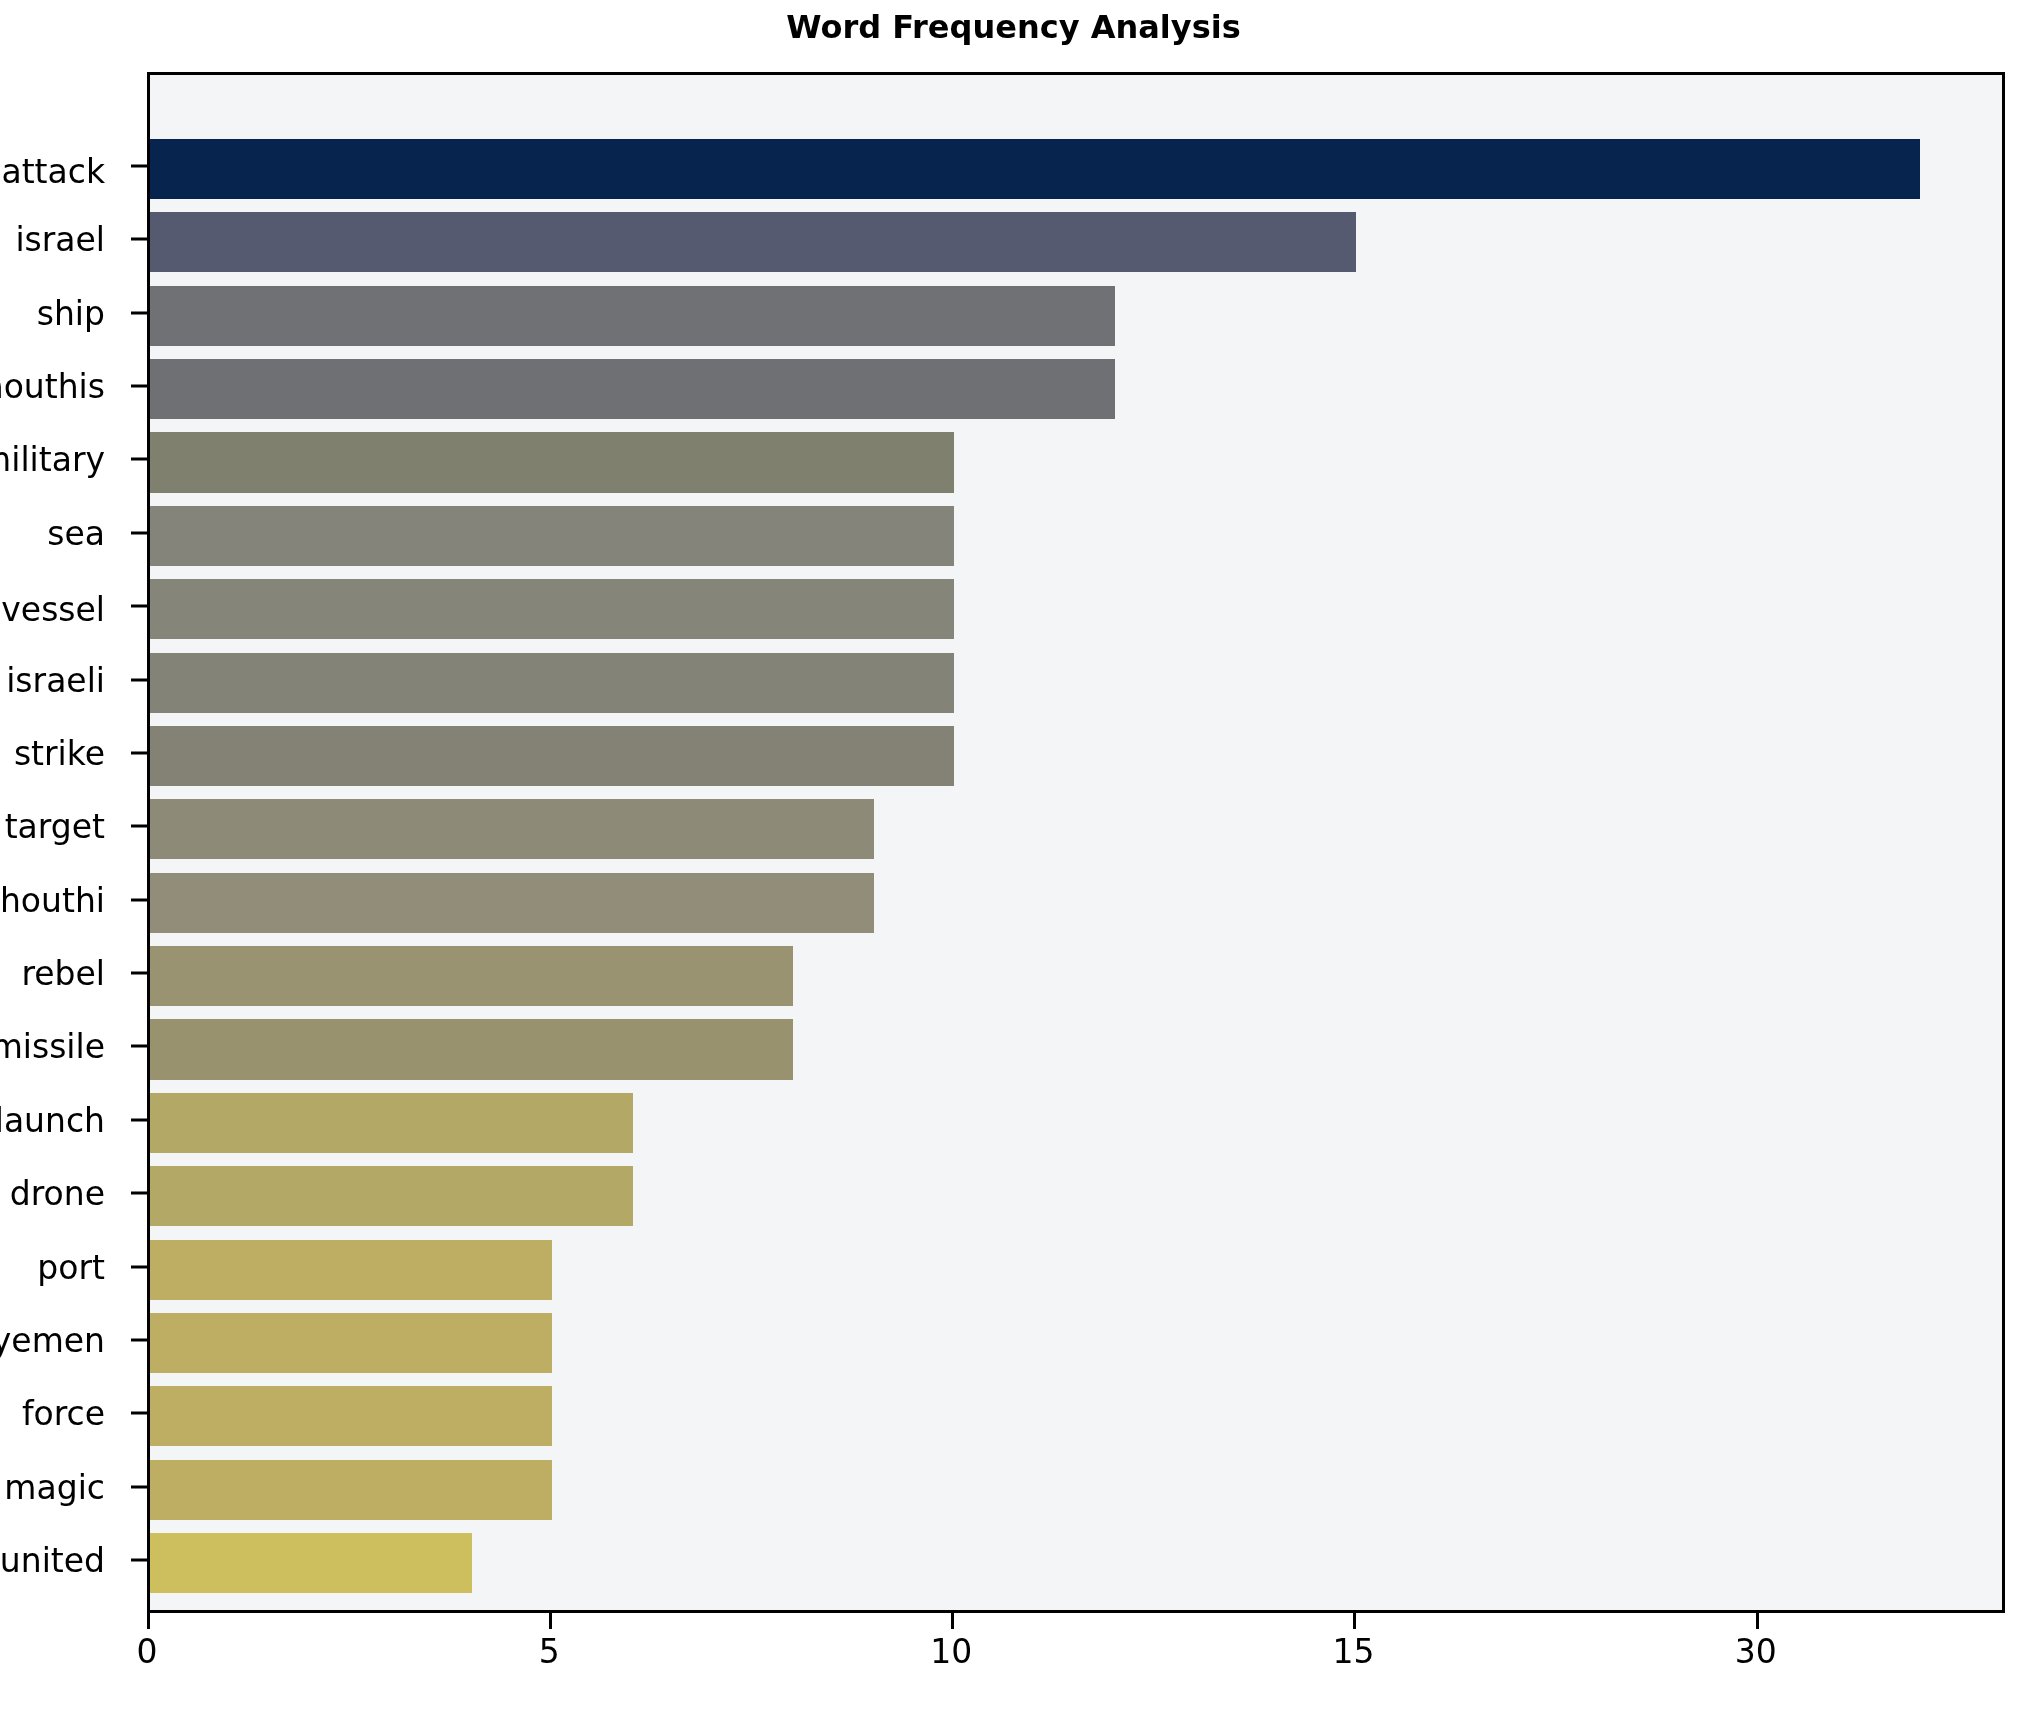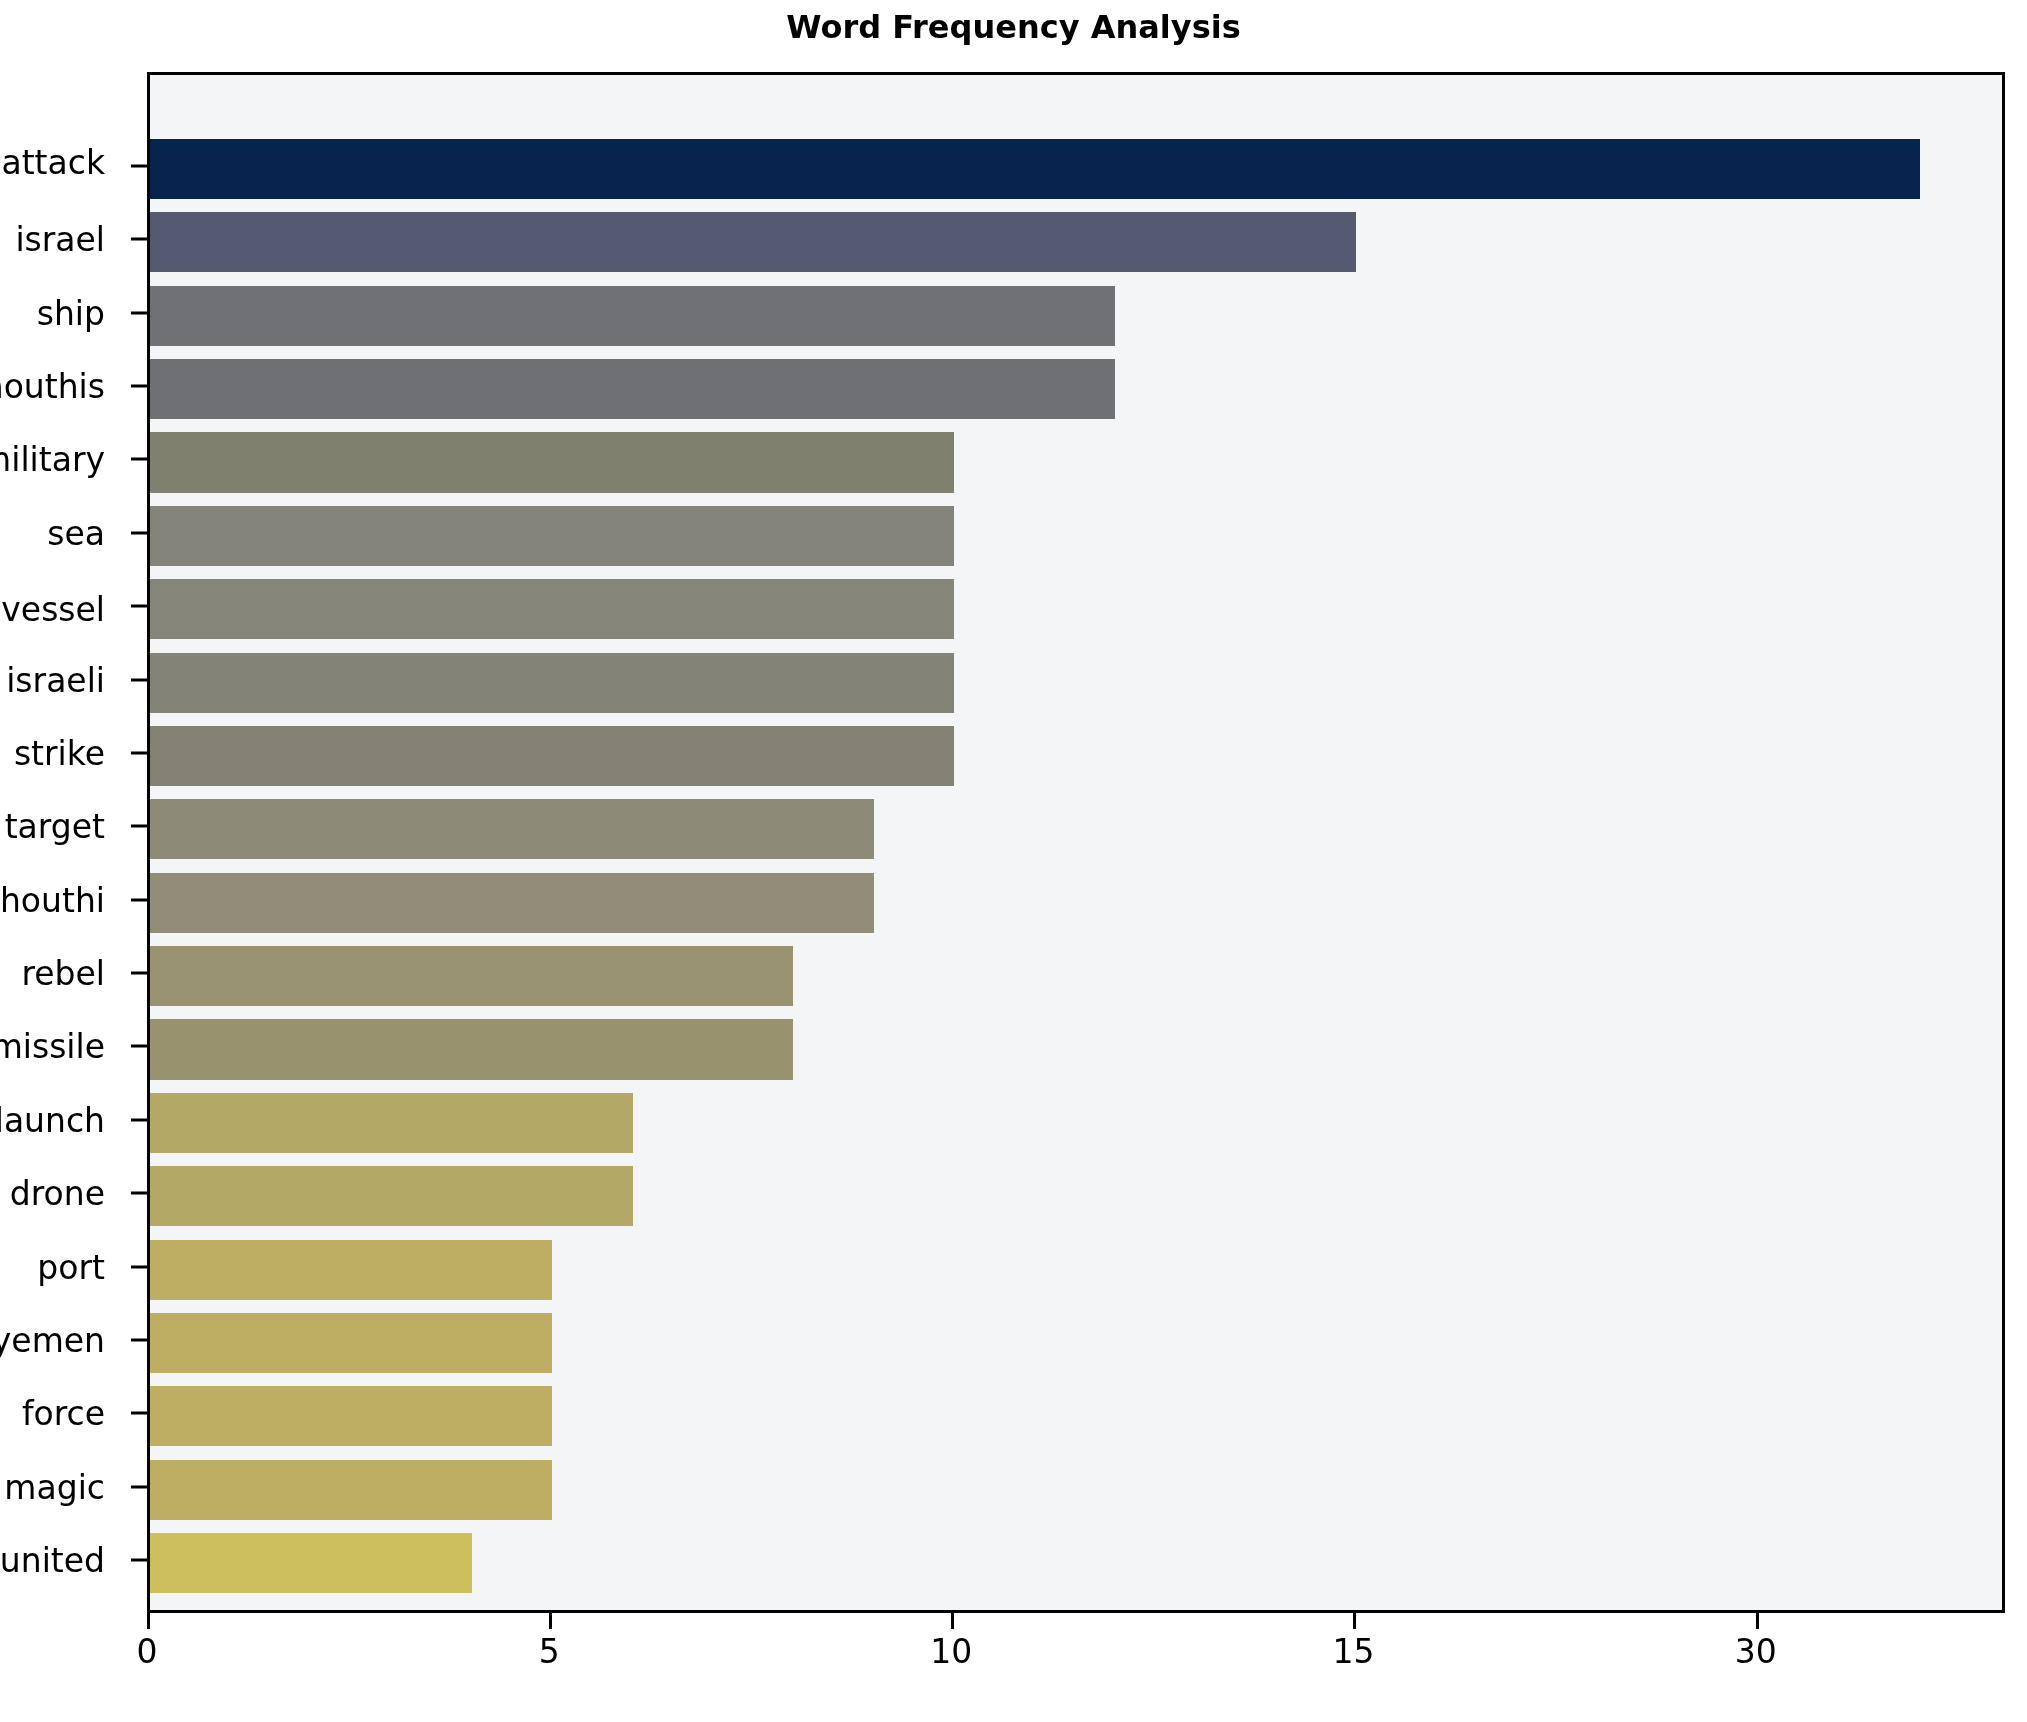--- a/index.html
+++ b/index.html
@@ -190,21 +190,21 @@
         <div class="bar-row" style="top: 1384.7px; height: 60.1724px;">
           <div class="bar" style="width: 402.165px; background: rgb(189, 174, 100);"></div>
         </div>
         <div class="bar-row" style="top: 1458.08px; height: 60.1724px;">
           <div class="bar" style="width: 321.732px; background: rgb(205, 190, 94);"></div>
         </div>
       </div>
   </div>
 
   <div id="y-axis">
-      <div class="ytick-label" style="top: 90px;">attack</div>
+      <div class="ytick-label" style="top: 99px;">attack</div>
       <div class="ytick-mark" style="top: 93.9276px;"></div>
       <div class="ytick-label" style="top: 167.309px;">israel</div>
       <div class="ytick-mark" style="top: 167.309px;"></div>
       <div class="ytick-label" style="top: 240.69px;">ship</div>
       <div class="ytick-mark" style="top: 240.69px;"></div>
       <div class="ytick-label" style="top: 314.07px;">houthis</div>
       <div class="ytick-mark" style="top: 314.07px;"></div>
       <div class="ytick-label" style="top: 387.451px;">military</div>
       <div class="ytick-mark" style="top: 387.451px;"></div>
       <div class="ytick-label" style="top: 460.832px;">sea</div>

